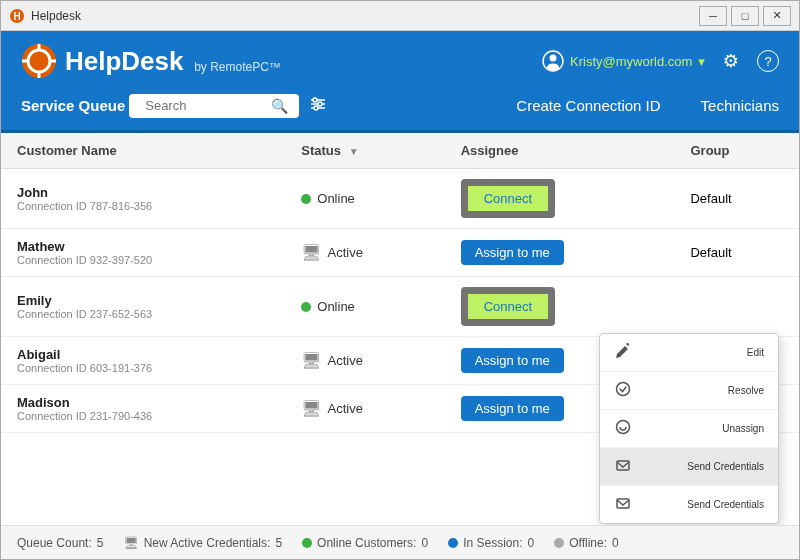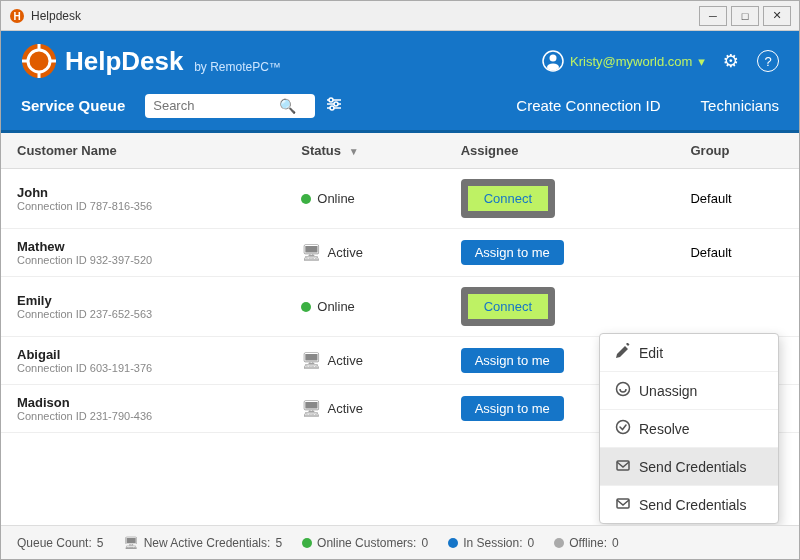--- a/index.html
+++ b/index.html
@@ -115,29 +115,29 @@
       padding: 0 0 10px 0;
       display: flex;
       align-items: center;
       gap: 0;
       border-bottom: 3px solid #0d5fa0;
     }
     .service-queue-label {
       color: #fff;
       font-size: 15px;
       font-weight: 600;
-      padding: 6px 20px 6px 20px;
+      padding: 6px 4px 6px 20px;
       cursor: pointer;
     }
     .search-box {
       display: flex;
       align-items: center;
       background: #fff;
       border-radius: 4px;
-      padding: 4px 8px;
+      padding: 4px 16px;
       gap: 6px;
       width: 170px;
     }
     .search-input {
       border: none;
       outline: none;
       font-size: 13px;
       width: 120px;
       color: #555;
     }
@@ -256,23 +256,24 @@
       box-shadow: 2px 4px 12px rgba(0,0,0,0.18);
       width: 180px;
       z-index: 100;
     }
     .context-menu-item {
       display: flex;
       align-items: center;
       gap: 7px;
       padding: 9px 14px;
       cursor: pointer;
-      font-size: 14px;
+      font-size: 10px;
       color: #333;
       border-bottom: 1px solid #f0f0f0;
+      justify-content: space-between;
     }
     .context-menu-item:last-child { border-bottom: none; }
     .context-menu-item.highlighted {
       background: #e8e8e8;
     }
     .context-menu-icon {
       font-size: 15px;
       color: #555;
       width: 18px;
       text-align: center;
@@ -467,30 +468,30 @@
     <div class="context-menu" id="context-menu">
     <div class="context-menu-item">
           <span class="context-menu-icon"><svg width="16" height="16" viewBox="0 0 16 16">
               <path d="M2 11L1 15l4-1L13 6l-3-3L2 11zm11-8l-2-2 1.5-1.5 2 2L13 3z" fill="#555"></path>
             </svg></span>
           <span>Edit</span>
         </div>
         <div class="context-menu-item">
           <span class="context-menu-icon"><svg width="16" height="16" viewBox="0 0 16 16">
               <circle cx="8" cy="8" r="6.5" fill="none" stroke="#555" stroke-width="1.5"></circle>
-              <path d="M5 8a3 3 0 006 0" fill="none" stroke="#555" stroke-width="1.5"></path>
+              <path d="M5 8l2.5 2.5L11 6" fill="none" stroke="#555" stroke-width="1.5" stroke-linecap="round"></path>
             </svg></span>
-          <span>Unassign</span>
+          <span>Resolve</span>
         </div>
         <div class="context-menu-item">
           <span class="context-menu-icon"><svg width="16" height="16" viewBox="0 0 16 16">
               <circle cx="8" cy="8" r="6.5" fill="none" stroke="#555" stroke-width="1.5"></circle>
-              <path d="M5 8l2.5 2.5L11 6" fill="none" stroke="#555" stroke-width="1.5" stroke-linecap="round"></path>
+              <path d="M5 8a3 3 0 006 0" fill="none" stroke="#555" stroke-width="1.5"></path>
             </svg></span>
-          <span>Resolve</span>
+          <span>Unassign</span>
         </div>
         <div class="context-menu-item highlighted">
           <span class="context-menu-icon"><svg width="16" height="16" viewBox="0 0 16 16">
               <rect x="2" y="4" width="12" height="9" rx="1" fill="none" stroke="#555" stroke-width="1.5"></rect>
               <path d="M2 5l6 5 6-5" fill="none" stroke="#555" stroke-width="1.5"></path>
             </svg></span>
           <span>Send Credentials</span>
         </div>
         <div class="context-menu-item">
           <span class="context-menu-icon"><svg width="16" height="16" viewBox="0 0 16 16">

